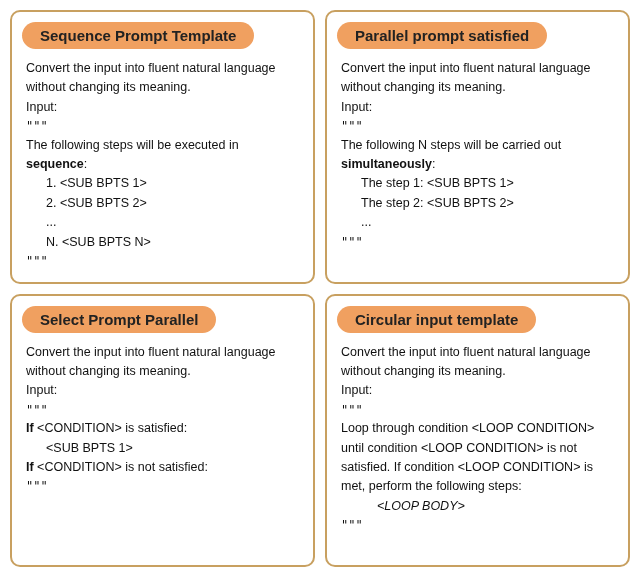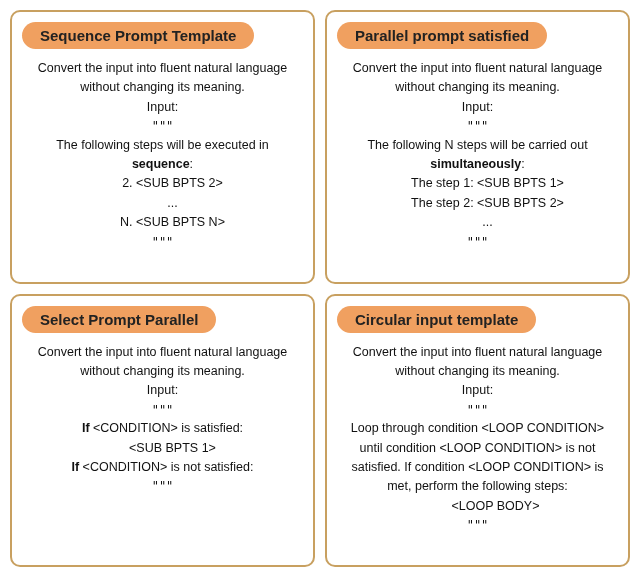--- a/index.html
+++ b/index.html
@@ -1,15 +1,15 @@
 <!DOCTYPE html>
 <html><head>
   <meta charset="utf-8">
   <style>
-    * { margin: 0; padding: 0; box-sizing: border-box; text-align: center; }
+    * { margin: 0; padding: 0; box-sizing: border-box; }
     body {
       width: 640px;
       height: 577px;
       background: #fff;
       font-family: Arial, sans-serif;
       display: grid;
       grid-template-columns: 1fr 1fr;
       grid-template-rows: 1fr 1fr;
       gap: 10px;
       padding: 10px;
@@ -44,36 +44,38 @@
     }
     .card-body .bold {
       font-weight: bold;
       margin-top: 13px;
     }
     .card-body .indent {
       padding-left: 20px;
     }
     .card-body .indent2 {
       padding-left: 36px;
+      font-style: italic;
     }
     .card-body .triple-quote {
       font-family: monospace;
       font-size: 12px;
     }
   </style>
 </head>
 <body>
 
 <div class="card">
   <span class="card-title-bar">Sequence Prompt Template</span>
   <div class="card-body">
     <p>Convert the input into fluent natural language without changing its meaning.</p>
     <p>Input:</p>
     <p class="triple-quote">"""</p>
     <p>The following steps will be executed in <span class="bold">sequence</span>:</p>
+    <p class="indent">1. &lt;SUB BPTS 1&gt;</p>
     <p class="indent">2. &lt;SUB BPTS 2&gt;</p>
     <p class="indent">...</p>
     <p class="indent">N. &lt;SUB BPTS N&gt;</p>
     <p class="triple-quote">"""</p>
   </div>
 </div>
 
 <div class="card">
   <span class="card-title-bar">Parallel prompt satisfied</span>
   <div class="card-body">

